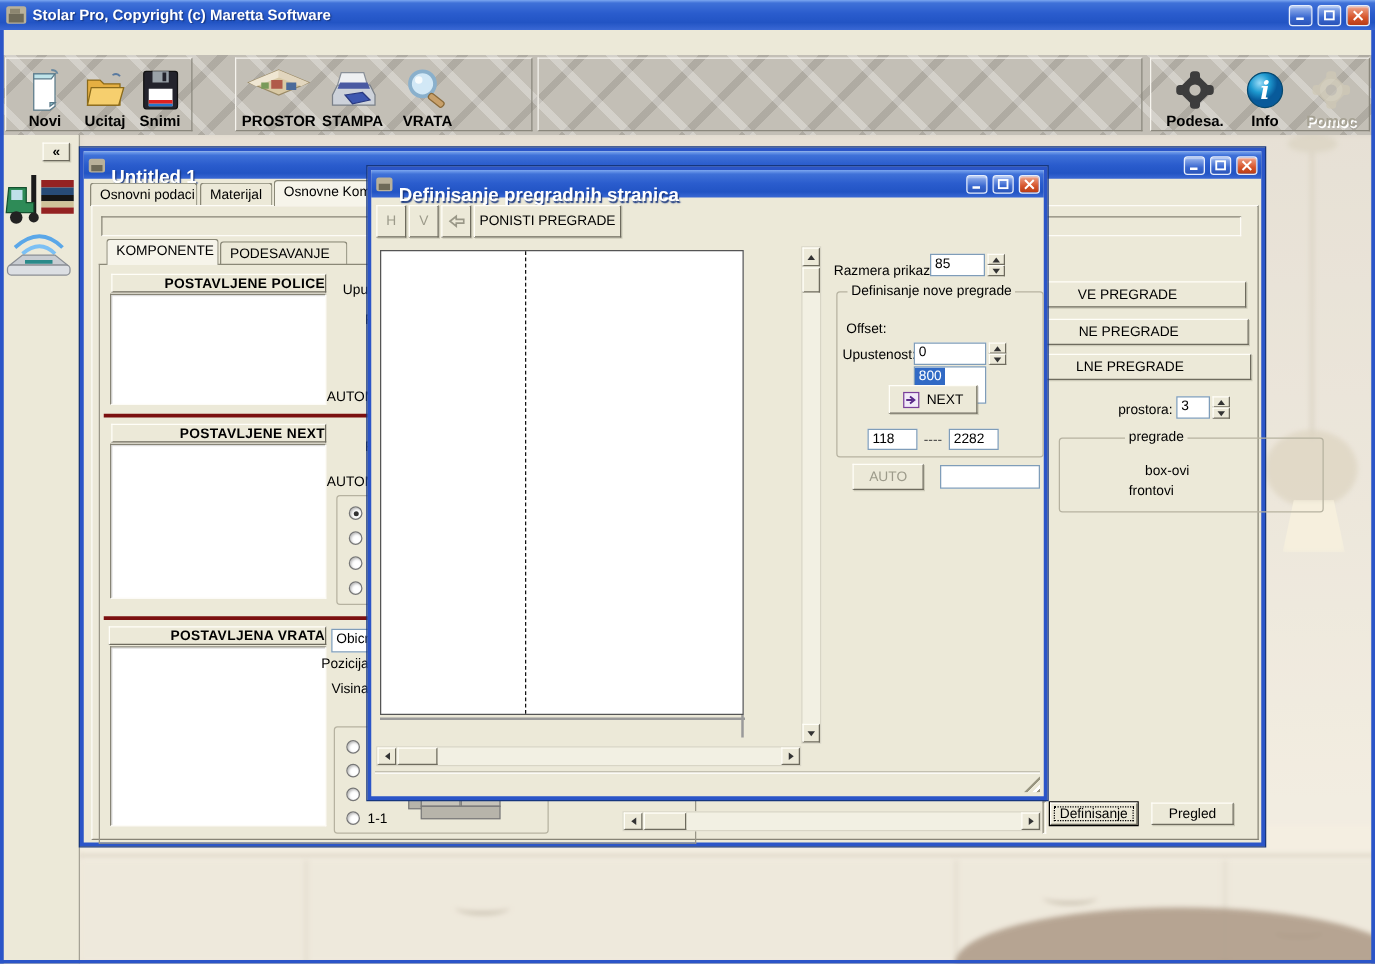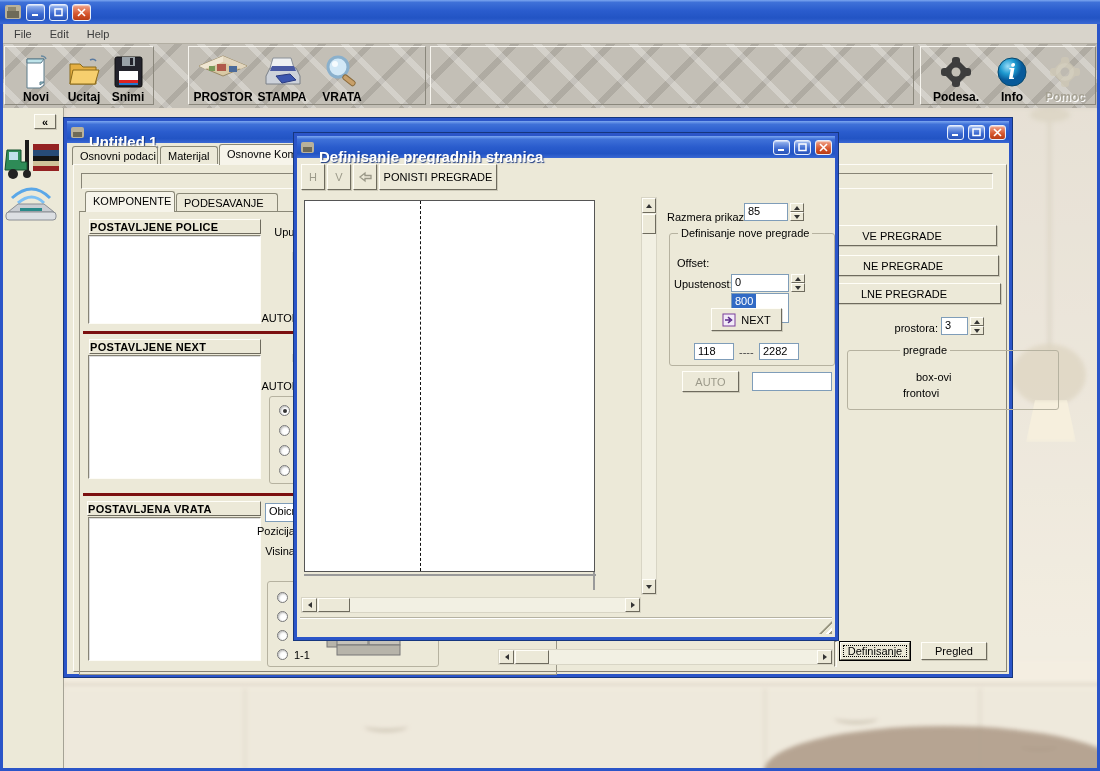--- a/index.html
+++ b/index.html
@@ -17,21 +17,21 @@
 .raised{border:1px solid;border-color:#fdfcf7 #878476 #878476 #fdfcf7;}
 .sunken{border:1px solid;border-color:#878476 #fdfcf7 #fdfcf7 #878476;}
 .btn3d{position:absolute;background:#ece9d8;border:1px solid;border-color:#fffef8 #6e6b5e #6e6b5e #fffef8;box-shadow:1px 1px 0 #55523f33;display:flex;align-items:center;justify-content:center;font-size:11px;white-space:nowrap;}
 .btn3d.dis{color:#9c9a8a;}
 .field{position:absolute;background:#fff;border:1px solid #7f9db9;font-size:11px;padding:1px 3px;white-space:nowrap;overflow:hidden;}
 .list{position:absolute;background:#fff;border:1px solid;border-color:#878476 #fdfcf7 #fdfcf7 #878476;box-shadow:inset 1px 1px 0 #0002;}
 .lbl{position:absolute;white-space:nowrap;font-size:11px;}
 .lbl.r{text-align:right;}
 .group{position:absolute;border:1px solid #b6b2a0;border-radius:3px;}
 .glabel{position:absolute;top:-7px;left:8px;background:#ece9d8;padding:0 3px;font-size:11px;white-space:nowrap;}
-.hdrbar{position:absolute;background:#ece9d8;border:1px solid;border-color:#fffef8 #6e6b5e #6e6b5e #fffef8;text-align:left;font-weight:bold;font-size:11px;letter-spacing:.3px;line-height:14px;overflow:hidden;}
+.hdrbar{position:absolute;background:#ece9d8;border:1px solid;border-color:#fffef8 #6e6b5e #6e6b5e #fffef8;text-align:right;font-weight:bold;font-size:11px;letter-spacing:.3px;line-height:14px;overflow:hidden;}
 .maroon{position:absolute;height:3px;background:#7b1010;}
 .tab{position:absolute;height:19px;background:#ece9d8;border:1px solid #8a8877;border-bottom:none;border-radius:3px 3px 0 0;padding:3px 7px 0;white-space:nowrap;overflow:hidden;}
 .tab.active{background:#f6f4ea;z-index:3;}
 .radio{position:absolute;width:11px;height:11px;border-radius:50%;background:#fff;border:1px solid #777;box-shadow:inset 1px 1px 2px #bbb;}
 .radio.on::after{content:"";position:absolute;left:3px;top:3px;width:4px;height:4px;border-radius:50%;background:#333;}
 .spin{position:absolute;width:14px;display:flex;flex-direction:column;}
 .spin>div{flex:1;background:#ece9d8;border:1px solid;border-color:#fffef8 #6e6b5e #6e6b5e #fffef8;display:flex;align-items:center;justify-content:center;}
 .tu{width:0;height:0;border-left:3px solid transparent;border-right:3px solid transparent;border-bottom:4px solid #333;}
 .td{width:0;height:0;border-left:3px solid transparent;border-right:3px solid transparent;border-top:4px solid #333;}
 .tl{width:0;height:0;border-top:3px solid transparent;border-bottom:3px solid transparent;border-right:4px solid #333;}
@@ -68,42 +68,38 @@
 <body>
 
 <div class="screen">
 
   <div class="tbar">
     <svg width="18" height="18">
         <rect x="1" y="2" width="16" height="14" rx="2" fill="#b9b19a"></rect>
         <rect x="3" y="8" width="12" height="7" fill="#6e6a58"></rect>
         <rect x="4" y="4" width="8" height="4" fill="#8c8670"></rect>
       </svg>
+    <span class="ttl">Stolar Pro, Copyright (c) Maretta Software</span>
     <span class="winbtn">
         <svg width="10" height="9">
           <rect x="1" y="6" width="6" height="2" fill="#fff"></rect>
         </svg>
       </span>
     <span class="winbtn">
         <svg width="10" height="9">
           <rect x="1" y="1" width="7" height="6.5" fill="none" stroke="#fff" stroke-width="1.5"></rect>
         </svg>
       </span>
     <span class="winbtn close">
         <svg width="10" height="9">
           <path d="M1 1 L8 8 M8 1 L1 8" stroke="#fff" stroke-width="1.6"></path>
         </svg>
       </span>
   </div>
 
-  <div class="menubar">
-    <span class="menuitem">File</span>
-    <span class="menuitem">Edit</span>
-    <span class="menuitem">Help</span>
-  </div>
 
   <div class="toolbar">
     <div class="tgroup" style="left:4px;width:150px;">
       <div class="tbtn" style="left:8px;width:46px;">
         <svg width="34" height="36">
             <path d="M8 5 h17 v26 l-4 3 h-13 z" fill="#fff" stroke="#5a7a8a"></path>
             <path d="M8 5 h17 l-3 4 h-14z" fill="#bfe4ea" stroke="#5a7a8a"></path>
             <path d="M21 31 l4 -3 h-4z" fill="#9fd2da" stroke="#5a7a8a"></path>
             <path d="M22 2 q4 0 5 3" fill="none" stroke="#6a8aa0" stroke-width="1.5"></path>
           </svg>

